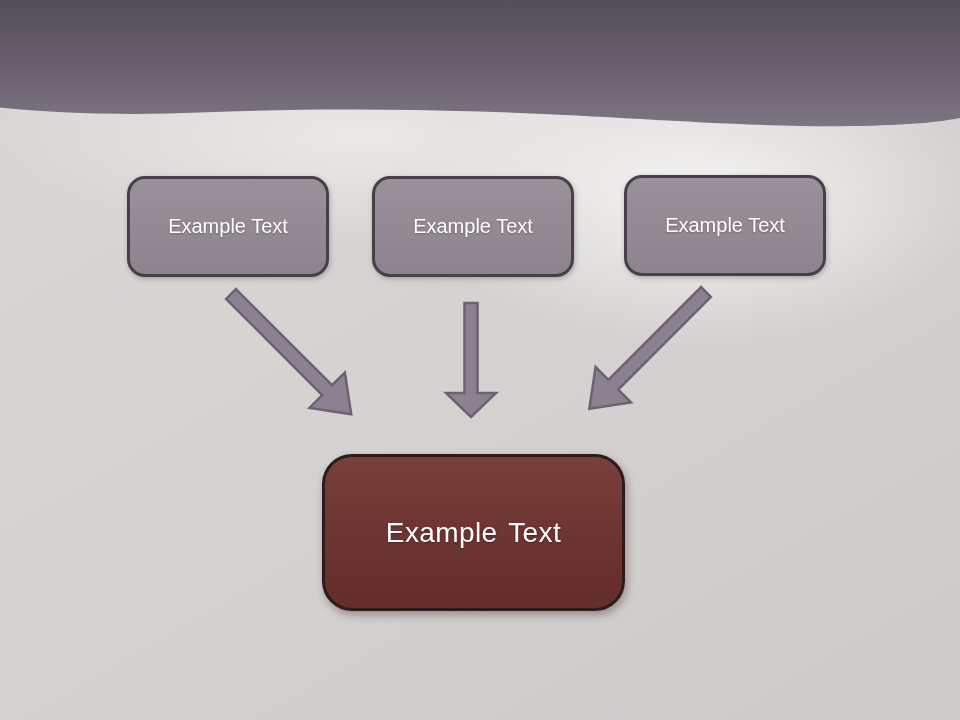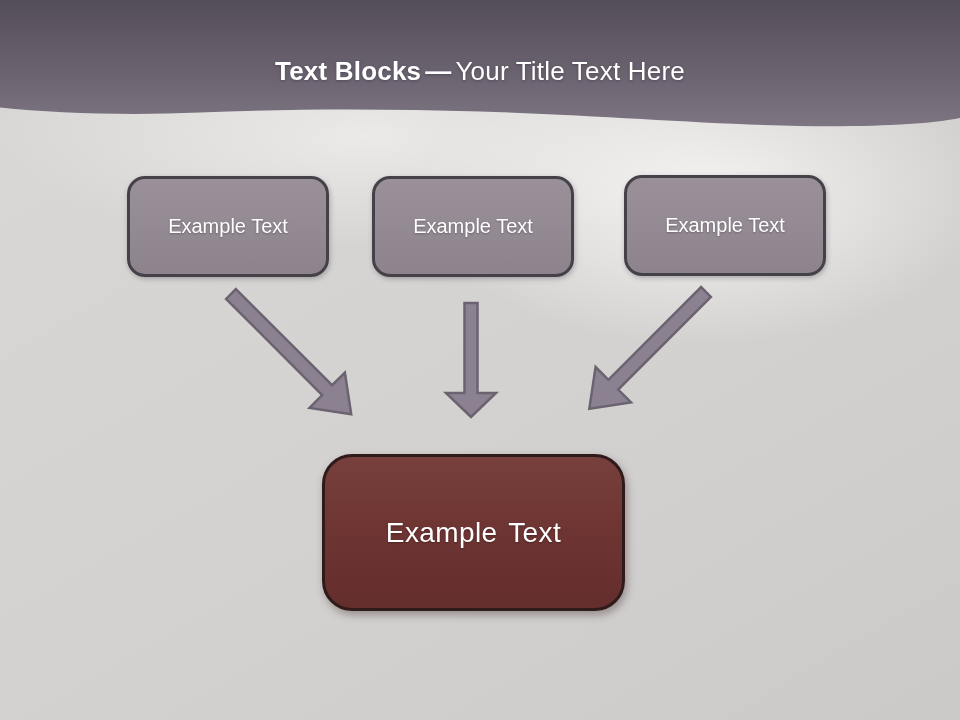--- a/index.html
+++ b/index.html
@@ -68,23 +68,20 @@
         <stop offset="100%" stop-color="#7e7583"></stop>
       </linearGradient>
     </defs>
     <path d="M0,0 L960,0 L960,118
              C930,124 880,127 800,126
              C700,124 600,115 480,111.5
              C390,109 300,108.5 200,112.5
              C130,115.5 55,113.5 0,107.5 Z" fill="url(#hdrGrad)"></path>
   </svg>
 
-  <div class="title">
-    <span class="bold">Text Blocks</span><span class="sep">—</span><span>Your Title Text Here</span>
-  </div>
 
   <div class="tbox" id="block-1">
     <span>Example Text</span>
   </div>
   <div class="tbox" id="block-2">
     <span>Example Text</span>
   </div>
   <div class="tbox" id="block-3">
     <span>Example Text</span>
   </div>

